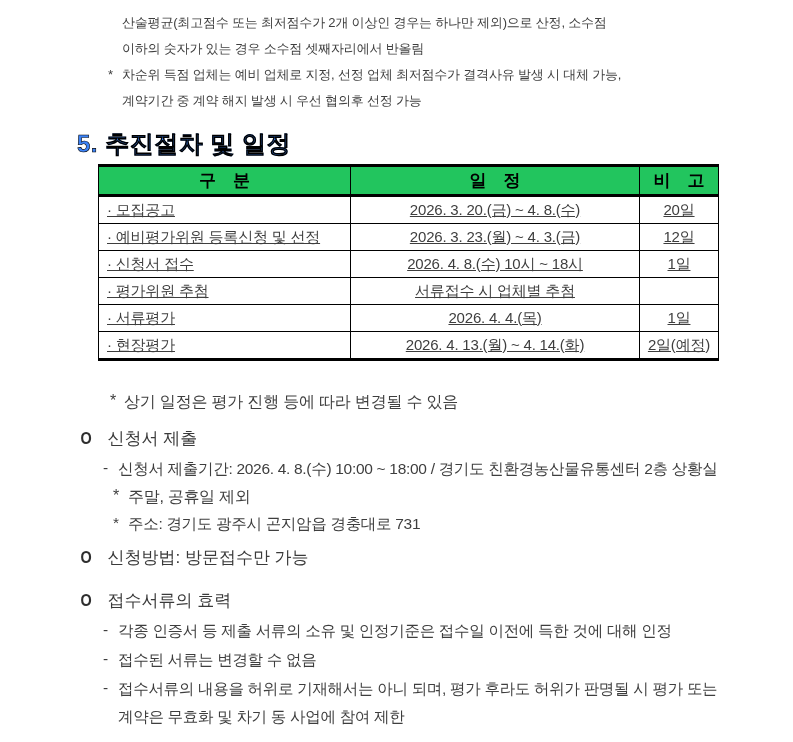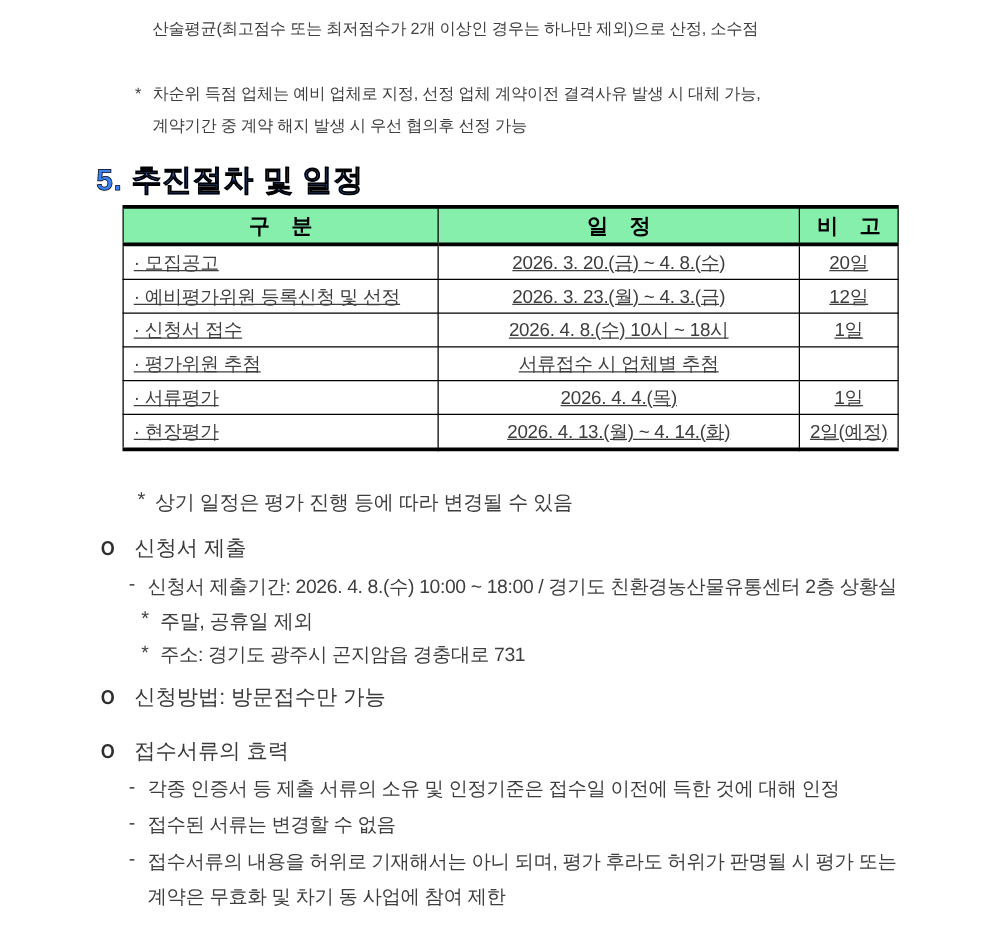--- a/index.html
+++ b/index.html
@@ -34,21 +34,21 @@
     table-layout: fixed;
     width: 620px;
     border-top: 3px solid #000;
     border-bottom: 3px solid #000;
     border-left: 1px solid #000;
     border-right: 1px solid #000;
     font-size: 15px;
     color: #3e3e3e;
   }
   table.sched th {
-    background: #86efac;
+    background: #22c55e;
     color: #000;
     font-weight: bold;
     font-size: 17px;
     height: 27px;
     border-bottom: 3px solid #000;
     border-left: 1px solid #000;
     border-right: 1px solid #000;
     text-align: center;
     vertical-align: middle;
     padding: 0;
@@ -80,23 +80,24 @@
   .sub-line { display: flex; font-size: 15.5px; color: #3e3e3e; letter-spacing: -0.3px; }
   .sub-line .marker { width: 15px; flex: 0 0 15px; }
   .footnote { font-size: 16px; letter-spacing: -0.2px; }
 </style>
 </head>
 <body>
 
 <div class="page">
 
   <div class="abs intro-line" style="left:122px; top:13px;">산술평균(최고점수 또는 최저점수가 2개 이상인 경우는 하나만 제외)으로 산정, 소수점</div>
+  <div class="abs intro-line" style="left:122px; top:39px;">이하의 숫자가 있는 경우 소수점 셋째자리에서 반올림</div>
   <div class="abs intro-line marker-line" style="left:108px; top:65px;">
     <span class="marker">*</span>
-    <span>차순위 득점 업체는 예비 업체로 지정, 선정 업체 계약이전 결격사유 발생 시 대체 가능,</span>
+    <span>차순위 득점 업체는 예비 업체로 지정, 선정 업체 최저점수가 결격사유 발생 시 대체 가능,</span>
   </div>
   <div class="abs intro-line" style="left:122px; top:91px;">계약기간 중 계약 해지 발생 시 우선 협의후 선정 가능</div>
 
   <div class="abs section-title" style="left:77px; top:128px;">5. 추진절차 및 일정</div>
 
   <table class="sched abs" style="left:98px; top:164px;">
     <colgroup>
         <col class="c1">
         <col class="c2">
         <col class="c3">

